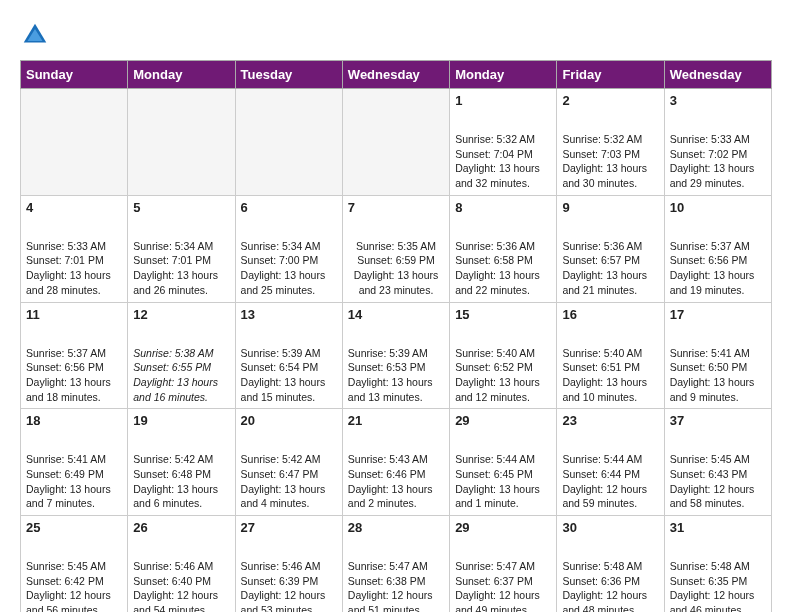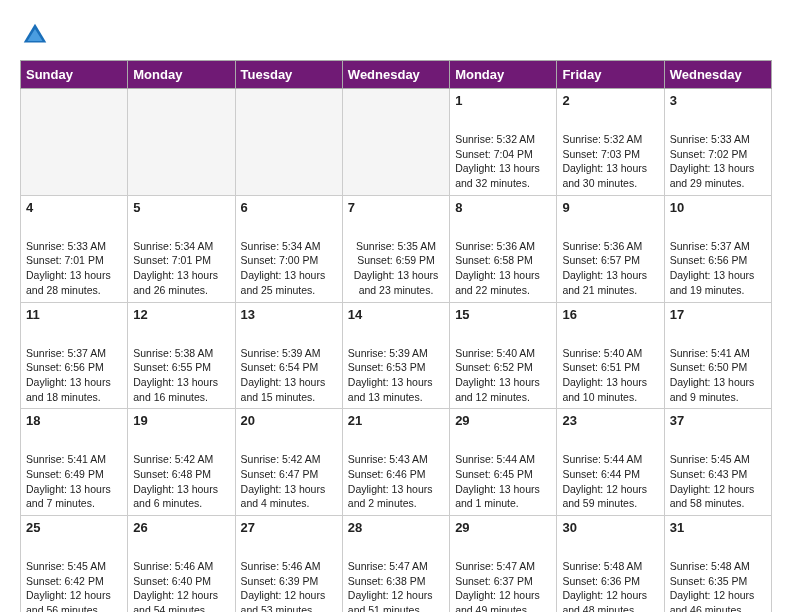--- a/index.html
+++ b/index.html
@@ -192,21 +192,21 @@
       </tr>
       <tr>
         <td>
           <span class="day-num">11</span>
           <div class="day-info" style="white-space: pre-line;">Sunrise: 5:37 AM
 Sunset: 6:56 PM
 Daylight: 13 hours and 18 minutes.</div>
         </td>
         <td>
           <span class="day-num">12</span>
-          <div class="day-info" style="white-space: pre-line;">Sunrise: 5:38 AM
+          <div class="day-info" style="white-space: pre-line; font-style: italic;">Sunrise: 5:38 AM
 Sunset: 6:55 PM
 Daylight: 13 hours and 16 minutes.</div>
         </td>
         <td>
           <span class="day-num">13</span>
           <div class="day-info" style="white-space: pre-line;">Sunrise: 5:39 AM
 Sunset: 6:54 PM
 Daylight: 13 hours and 15 minutes.</div>
         </td>
         <td>

